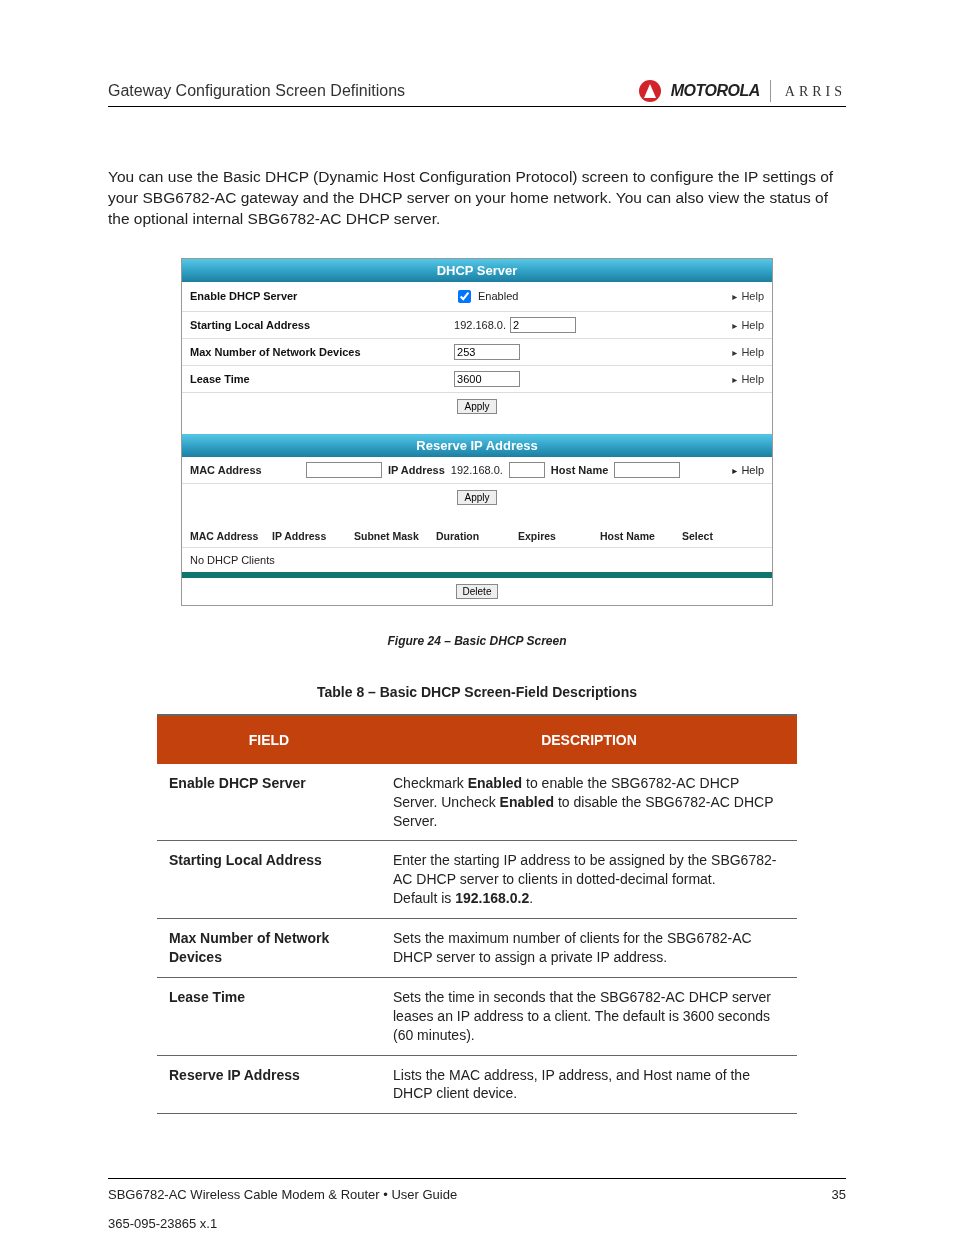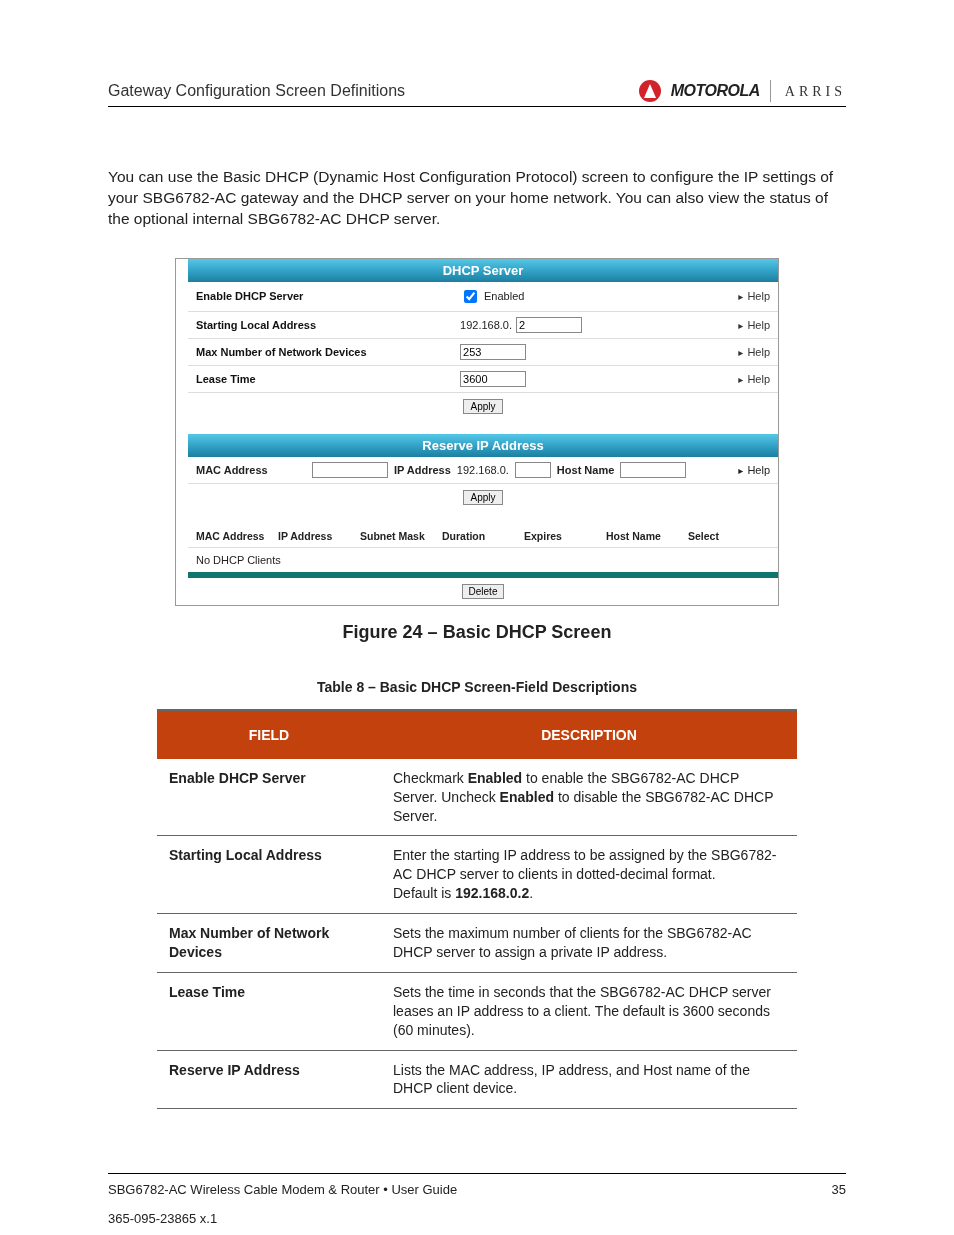--- a/index.html
+++ b/index.html
@@ -28,21 +28,20 @@
   .moto-text { font-weight: 900; font-size: 16px; letter-spacing: -0.5px; font-style: italic; }
   .brand-sep { width: 1px; height: 22px; background: #999; }
   .arris-text { font-size: 14px; letter-spacing: 4px; font-family: Georgia, serif; color: #333; position: relative; }
   .arris-arc { width: 40px; height: 6px; border-top: 1.5px solid #cc7a33; border-radius: 50% 50% 0 0; margin-left: 4px; }
   .intro p { margin: 0 0 10px 0; line-height: 1.35; font-size: 15.5px; }
   .screenshot {
     border: 1px solid #999;
     margin: 28px auto 12px auto;
     width: 590px;
     font-size: 11px;
-    padding-left: 12px;
   }
   .section-head {
     background: linear-gradient(#55c7e6, #2c9cc1 60%, #1e7fa0);
     color: #fff;
     text-align: center;
     font-weight: bold;
     font-size: 13px;
     padding: 4px 0;
   }
   .srow {
@@ -64,21 +63,21 @@
   .reserve-row .rlab { font-weight: bold; flex: 0 0 110px; }
   .reserve-row input { width: 60px; font-size: 11px; border: 1px solid #888; }
   .reserve-row .rlab2 { font-weight: bold; font-size: 11px; }
   .reserve-row .prefix { font-size: 11px; }
   .reserve-row .help { margin-left: auto; font-size: 11px; }
   .reserve-row .help::before { content: "\25B8"; margin-right: 4px; font-size: 10px; }
   .client-head-row { display: flex; padding: 5px 8px; font-weight: bold; font-size: 10.5px; border-bottom: 1px solid #ddd; }
   .client-head-row span { flex: 1; }
   .noclients { padding: 6px 8px; font-size: 11px; border-bottom: 6px solid #0f766e; }
   .spacer { height: 14px; }
-  .caption { text-align: center; font-weight: bold; font-size: 18px; margin: 16px 0; }
+  .caption { text-align: center; font-weight: bold; font-size: 12px; margin: 28px 0; font-style: italic; }
   .table-caption { text-align: center; font-weight: bold; font-size: 14px; margin: 36px 0 14px 0; }
   .desc-table { width: 640px; margin: 0 auto; border-collapse: collapse; }
   .desc-table thead th { background: #c2410c; color: #fff; font-weight: bold; padding: 16px 12px; font-size: 14px; text-align: center; border-top: 2px solid #666; }
   .desc-table thead th:first-child { width: 200px; }
   .desc-table td { padding: 10px 12px; vertical-align: top; border-bottom: 1px solid #666; font-size: 14px; line-height: 1.35; }
   .desc-table td:first-child { font-weight: bold; }
   .footer { margin-top: 64px; border-top: 1px solid #000; padding-top: 8px; display: flex; justify-content: space-between; font-size: 13px; }
   .docnum { font-size: 13px; margin-top: 14px; }
 </style>
 </head>

